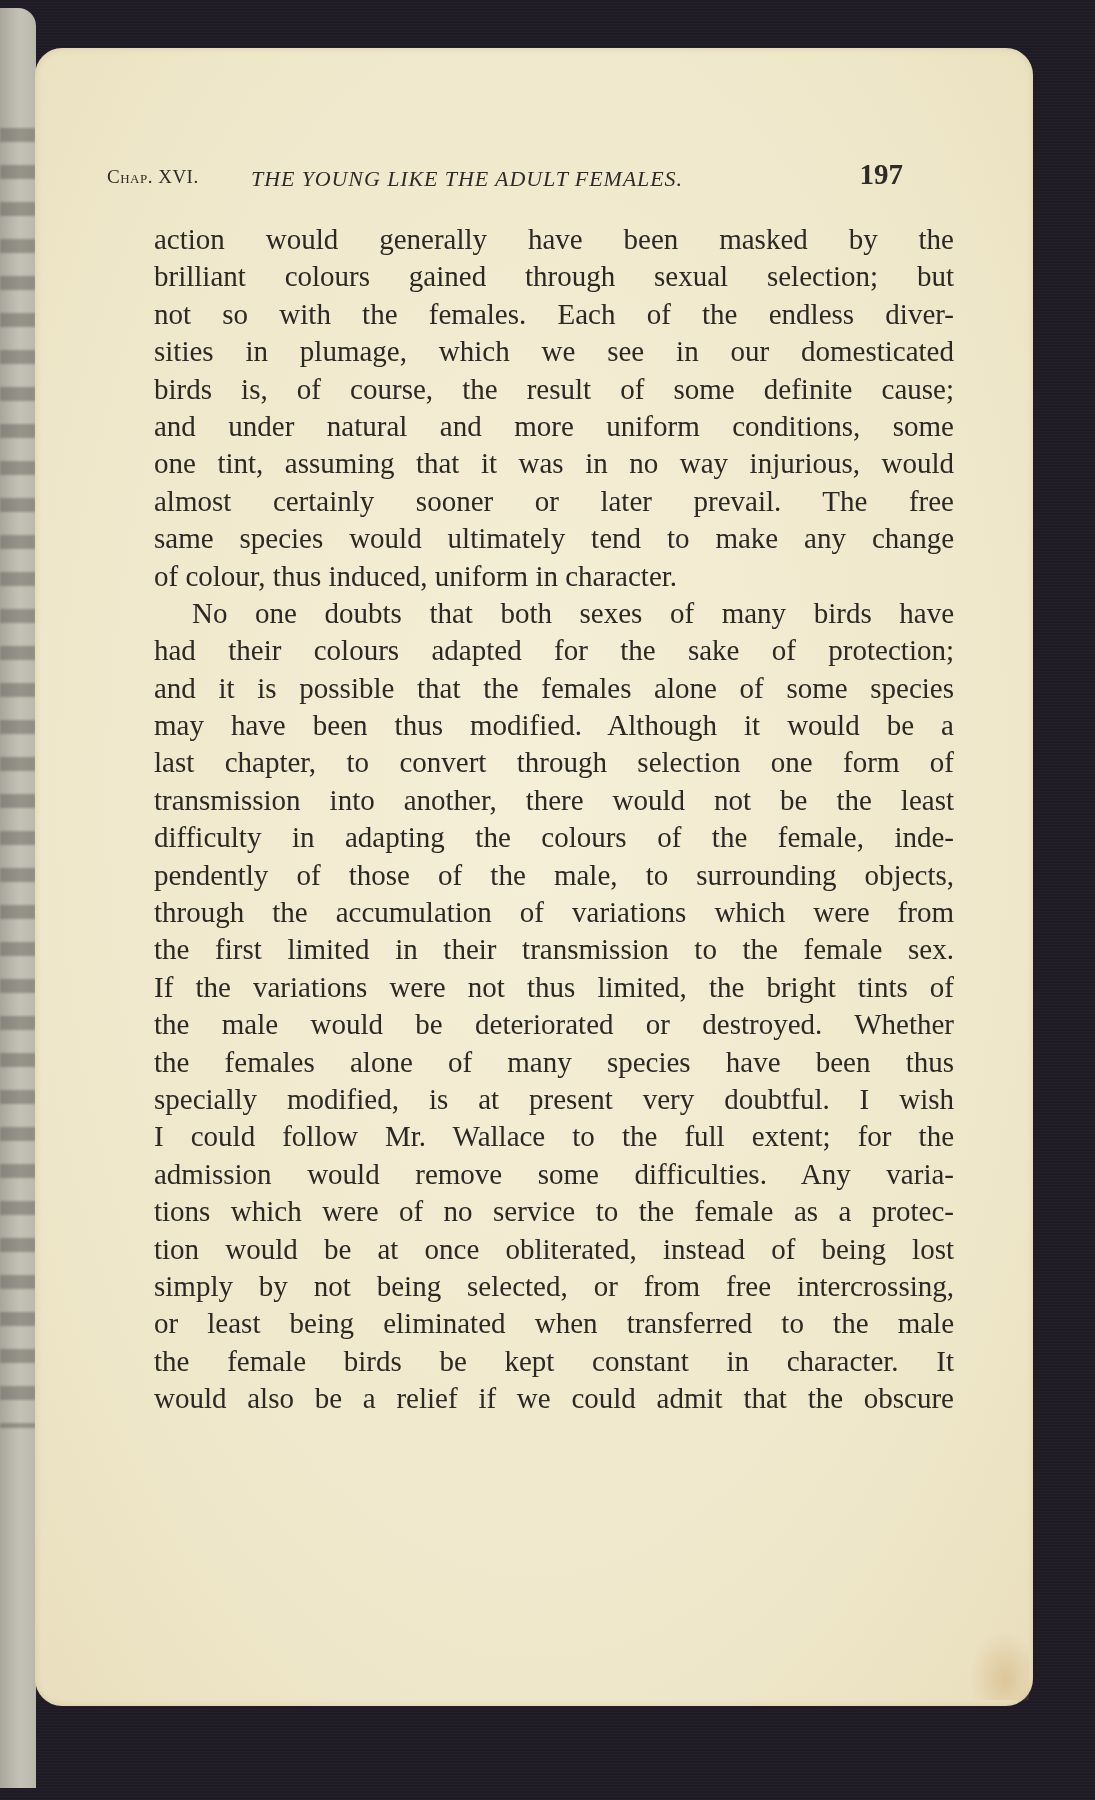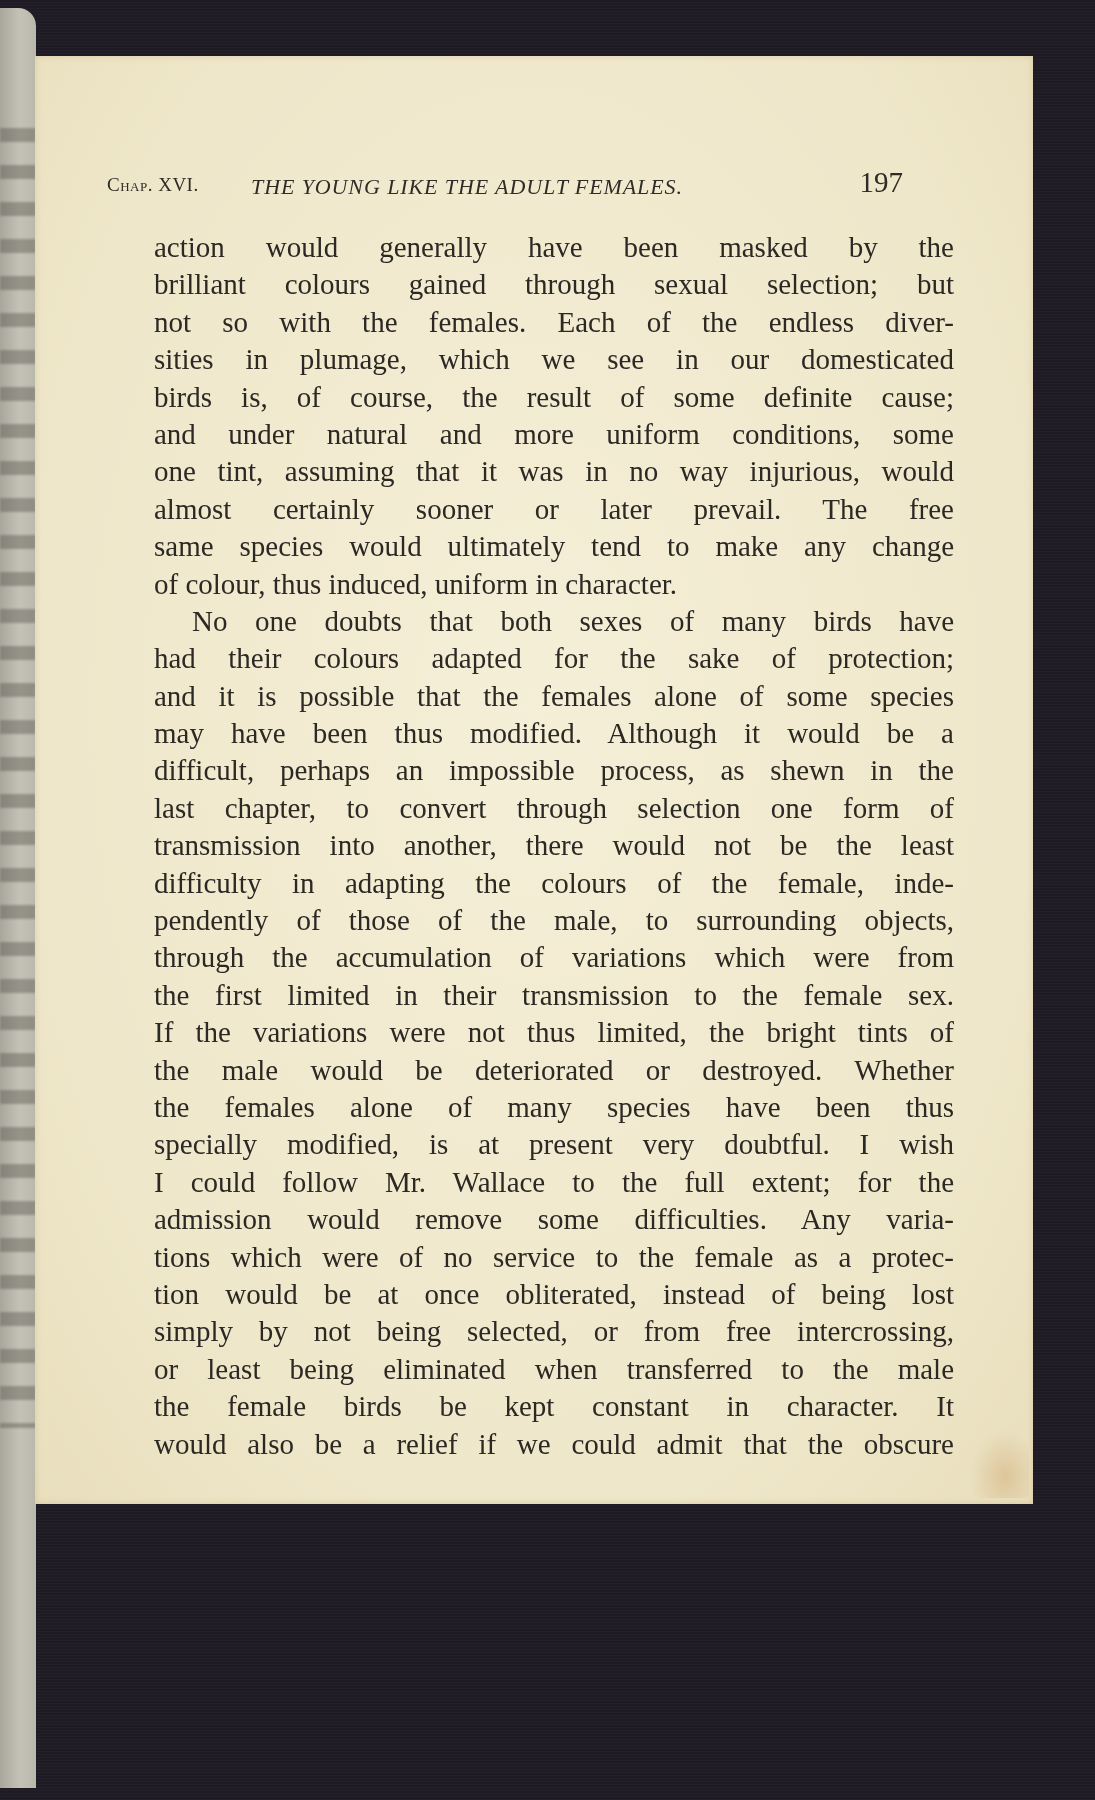--- a/index.html
+++ b/index.html
@@ -30,26 +30,27 @@
       top: 120px;
       width: 36px;
       height: 1300px;
       background: repeating-linear-gradient(180deg, rgba(70,68,60,0.45) 0px, rgba(70,68,60,0.45) 14px, rgba(0,0,0,0) 14px, rgba(0,0,0,0) 37px);
       filter: blur(1.2px);
       opacity: 0.8;
     }
     .paper {
       position: absolute;
       left: 35px;
-      top: 56px;
+      top: 48px;
       width: 998px;
-      height: 1448px;
+      height: 1658px;
       background: #f1ead0;
       background-image: radial-gradient(ellipse at 50% 45%, #f5efd8 0%, #efe7ca 70%, #e9dfbd 100%);
       box-shadow: inset 0 0 6px rgba(160,130,70,0.25);
+      border-radius: 27px;
     }
     .stain {
       position: absolute;
       right: 4px;
       bottom: 6px;
       width: 60px;
       height: 70px;
       background: radial-gradient(ellipse at 60% 70%, rgba(205,165,110,0.45) 0%, rgba(205,165,110,0) 70%);
     }
     .running-head {
@@ -75,20 +76,21 @@
       top: 8px;
       font-size: 22px;
       letter-spacing: 0.9px;
       font-style: italic;
     }
     .running-head .pageno {
       position: absolute;
       right: 0;
       top: 0;
       font-size: 29px;
+      font-weight: bold;
     }
     .body-text {
       position: absolute;
       left: 71px;
       top: 173px;
       width: 800px;
       font-family: "Liberation Serif", "DejaVu Serif", serif;
       font-size: 29px;
       line-height: 37.4px;
       color: #2c2824;
@@ -135,21 +137,20 @@
       <span class="line">one tint, assuming that it was in no way injurious, would</span>
       <span class="line">almost certainly sooner or later prevail. The free</span>
       <span class="line">same species would ultimately tend to make any change</span>
       <span class="line last">of colour, thus induced, uniform in character.</span>
     </div>
     <div>
       <span class="line indent">No one doubts that both sexes of many birds have</span>
       <span class="line">had their colours adapted for the sake of protection;</span>
       <span class="line">and it is possible that the females alone of some species</span>
       <span class="line">may have been thus modified. Although it would be a</span>
-      <span class="line">difficult, perhaps an impossible process, as shewn in the</span>
       <span class="line">last chapter, to convert through selection one form of</span>
       <span class="line">transmission into another, there would not be the least</span>
       <span class="line">difficulty in adapting the colours of the female, inde-</span>
       <span class="line">pendently of those of the male, to surrounding objects,</span>
       <span class="line">through the accumulation of variations which were from</span>
       <span class="line">the first limited in their transmission to the female sex.</span>
       <span class="line">If the variations were not thus limited, the bright tints of</span>
       <span class="line">the male would be deteriorated or destroyed. Whether</span>
       <span class="line">the females alone of many species have been thus</span>
       <span class="line">specially modified, is at present very doubtful. I wish</span>

